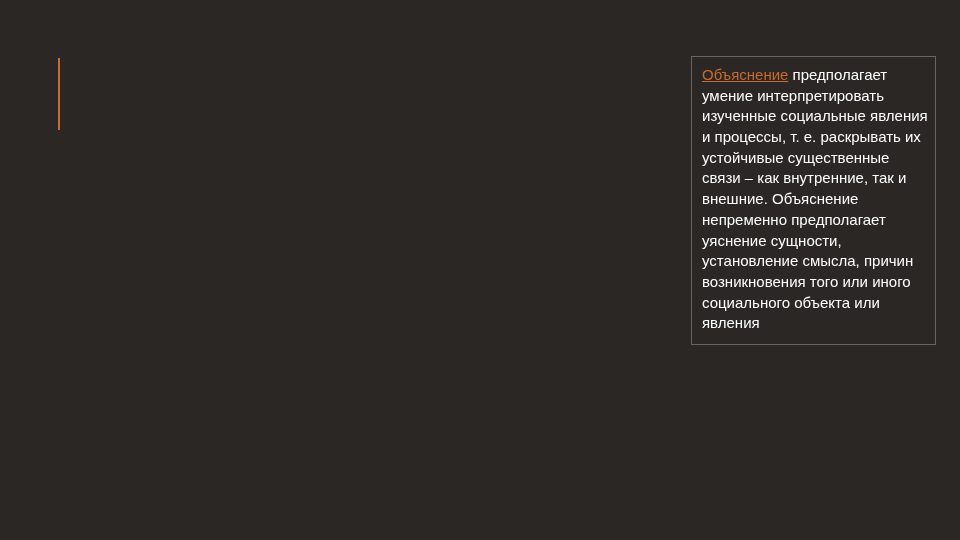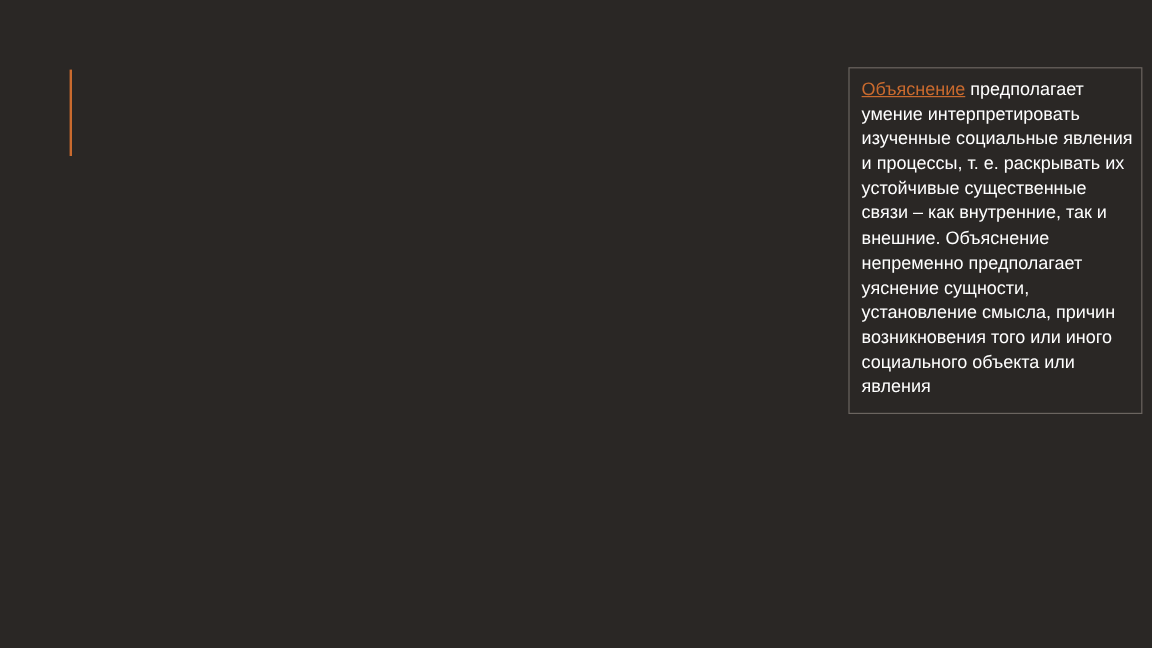--- a/index.html
+++ b/index.html
@@ -23,21 +23,20 @@
       height: 72px;
       background-color: #c96a2e;
     }
     .text-box {
       position: absolute;
       left: 691px;
       top: 56px;
       width: 245px;
       border: 1px solid #6b6560;
       padding: 8px 7px 10px 10px;
-      margin-left: 16px;
     }
     .text-content {
       color: #ffffff;
       font-size: 15px;
       line-height: 1.38;
       font-weight: 400;
     }
     .highlight {
       color: #c96a2e;
       text-decoration: underline;

